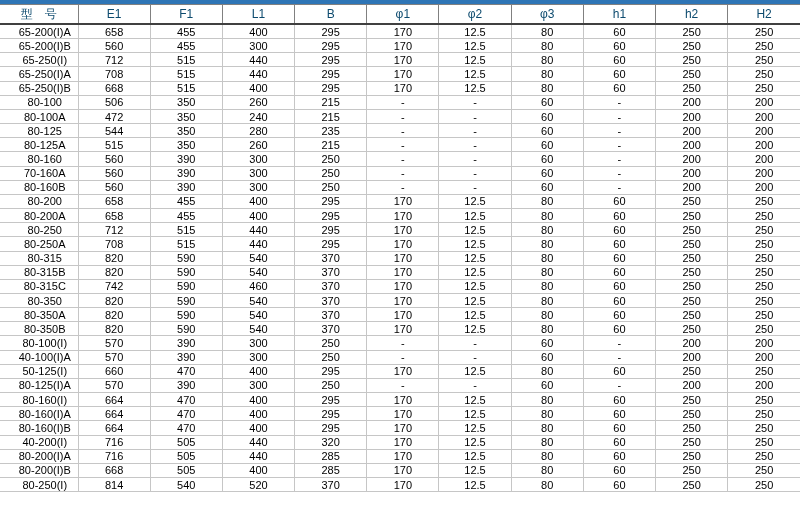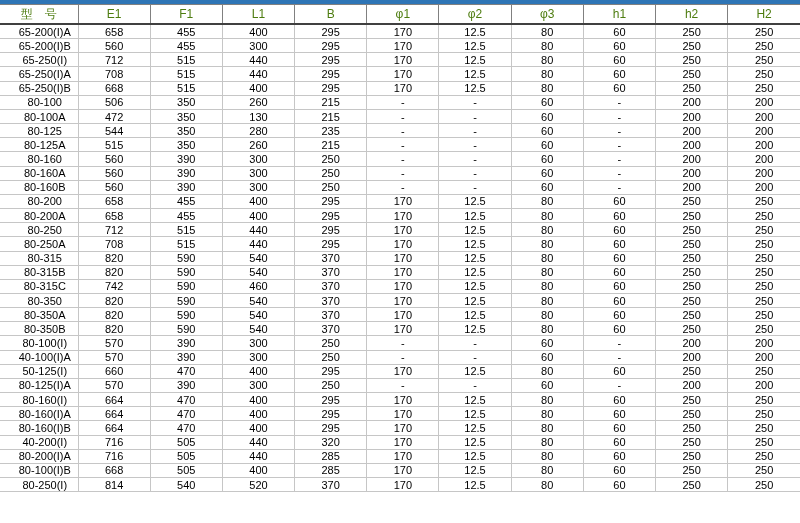--- a/index.html
+++ b/index.html
@@ -21,21 +21,21 @@
   }
   table.grid {
     width: 800px;
     border-collapse: collapse;
     table-layout: fixed;
   }
   table.grid th {
     height: 18px;
     font-size: 12px;
     font-weight: normal;
-    color: #4d7c0f;
+    color: #0c4a6e;
     text-align: center;
     vertical-align: middle;
     border: 1px solid #808080;
     border-bottom: 2px solid #404040;
     padding: 0;
     white-space: nowrap;
     overflow: hidden;
     background: #ffffff;
   }
   table.grid td {
@@ -174,21 +174,21 @@
           <td>-</td>
           <td>60</td>
           <td>-</td>
           <td>200</td>
           <td>200</td>
         </tr>
         <tr>
           <td>80-100A</td>
           <td>472</td>
           <td>350</td>
-          <td>130</td>
+          <td>240</td>
           <td>215</td>
           <td>-</td>
           <td>-</td>
           <td>60</td>
           <td>-</td>
           <td>200</td>
           <td>200</td>
         </tr>
         <tr>
           <td>80-125</td>
@@ -223,21 +223,21 @@
           <td>300</td>
           <td>250</td>
           <td>-</td>
           <td>-</td>
           <td>60</td>
           <td>-</td>
           <td>200</td>
           <td>200</td>
         </tr>
         <tr>
-          <td>80-160A</td>
+          <td>70-160A</td>
           <td>560</td>
           <td>390</td>
           <td>300</td>
           <td>250</td>
           <td>-</td>
           <td>-</td>
           <td>60</td>
           <td>-</td>
           <td>200</td>
           <td>200</td>
@@ -496,21 +496,21 @@
           <td>440</td>
           <td>285</td>
           <td>170</td>
           <td>12.5</td>
           <td>80</td>
           <td>60</td>
           <td>250</td>
           <td>250</td>
         </tr>
         <tr>
-          <td>80-100(I)B</td>
+          <td>80-200(I)B</td>
           <td>668</td>
           <td>505</td>
           <td>400</td>
           <td>285</td>
           <td>170</td>
           <td>12.5</td>
           <td>80</td>
           <td>60</td>
           <td>250</td>
           <td>250</td>

